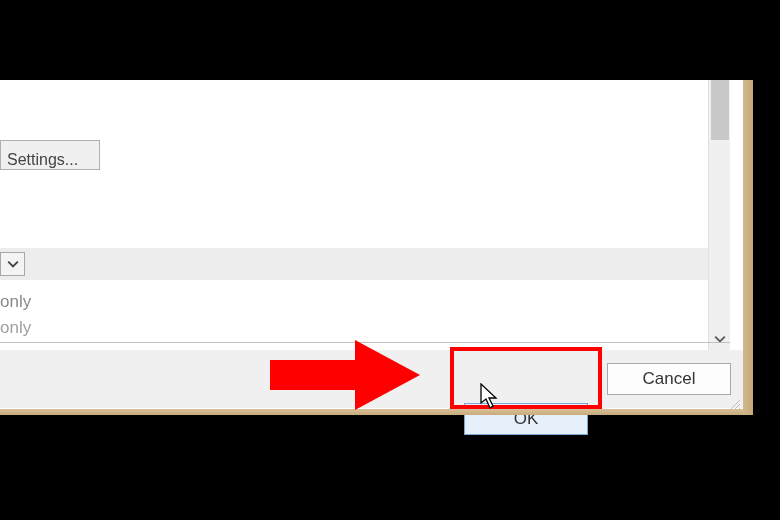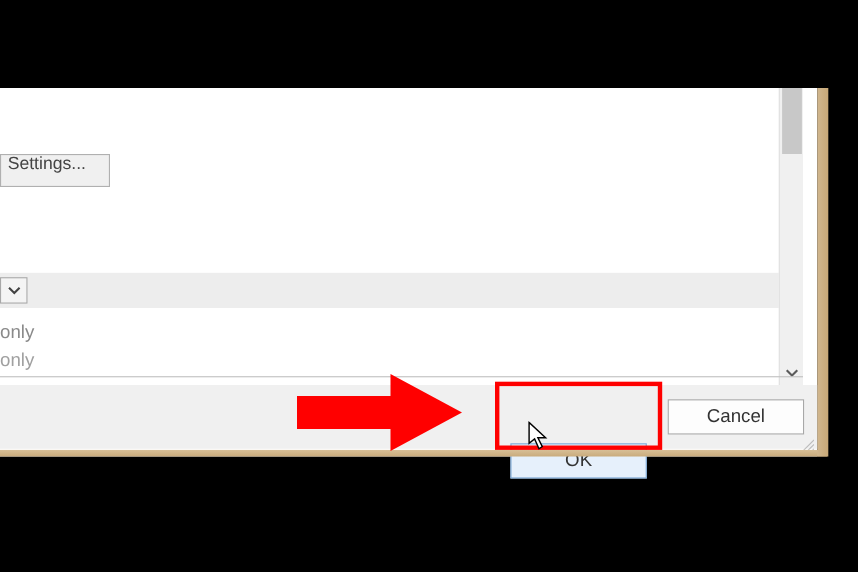--- a/index.html
+++ b/index.html
@@ -84,21 +84,21 @@
     }
     .settings-btn {
       position: absolute;
       top: 60px;
       left: 0;
       width: 100px;
       height: 30px;
       background: #f0f0f0;
       border: 1px solid #b0b0b0;
       display: flex;
-      align-items: flex-start;
+      align-items: flex-end;
       padding-left: 6px;
       font-size: 16px;
       color: #444;
       cursor: pointer;
     }
     .dropdown {
       position: absolute;
       top: 172px;
       left: 0;
       width: 25px;

